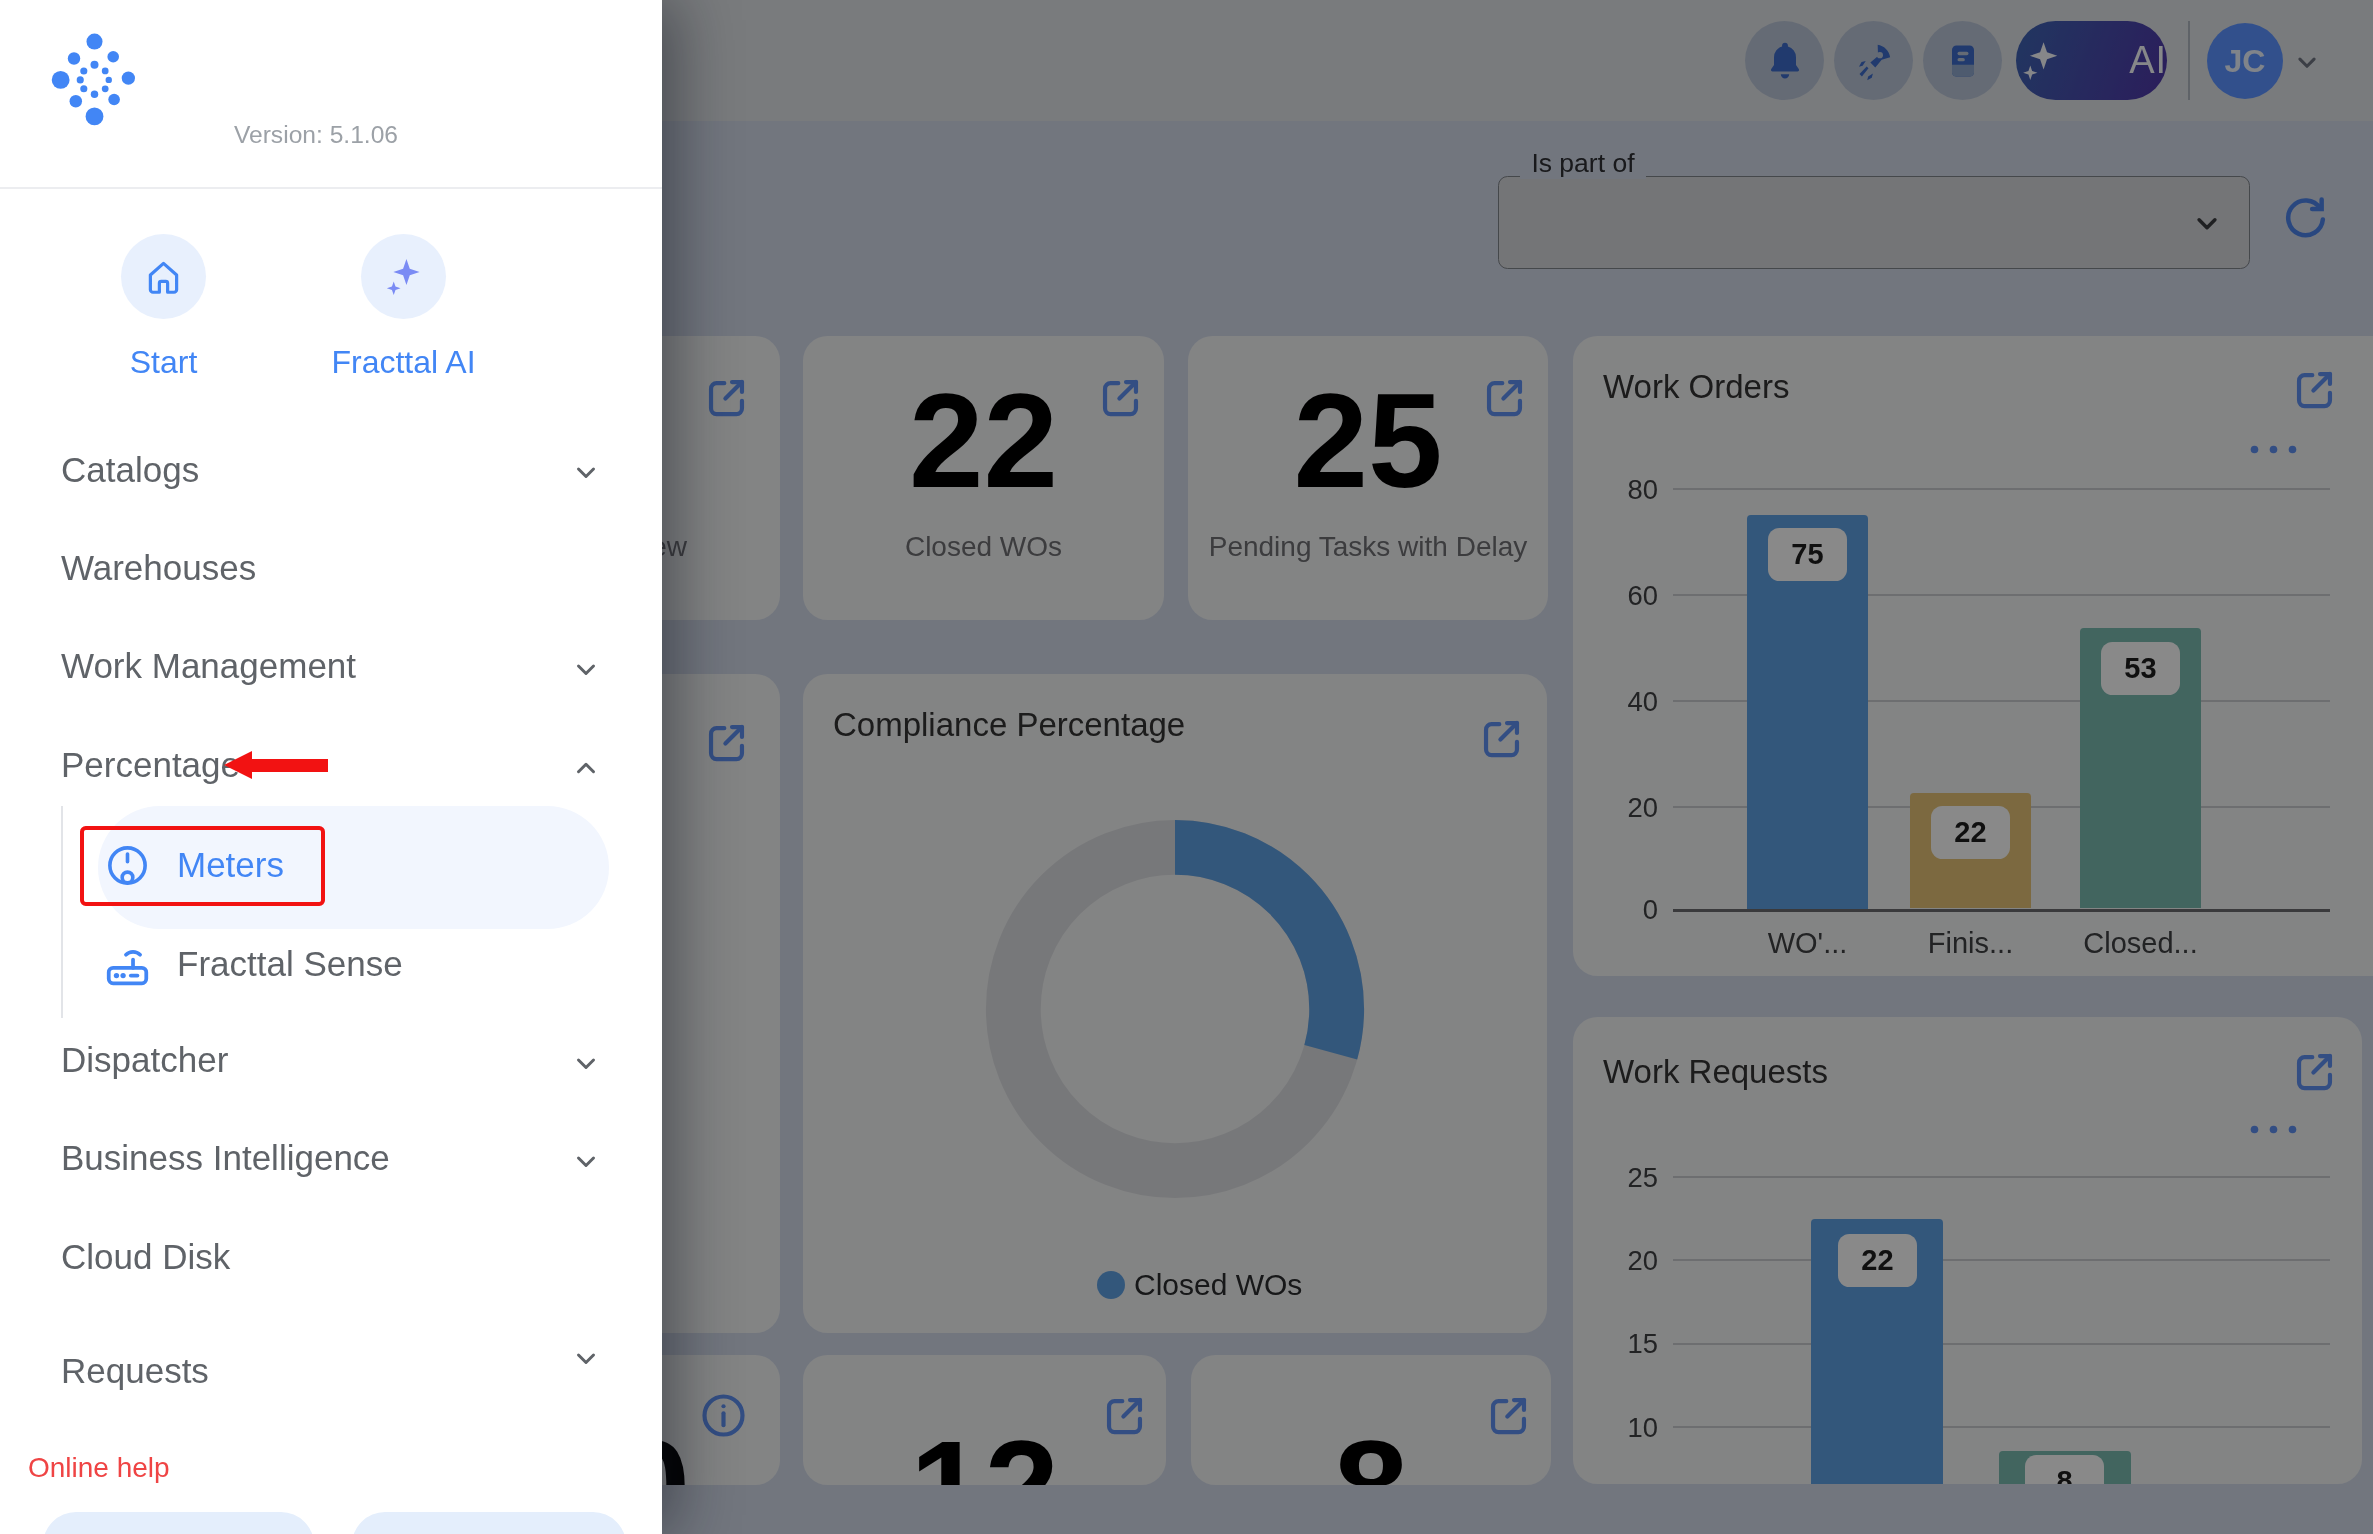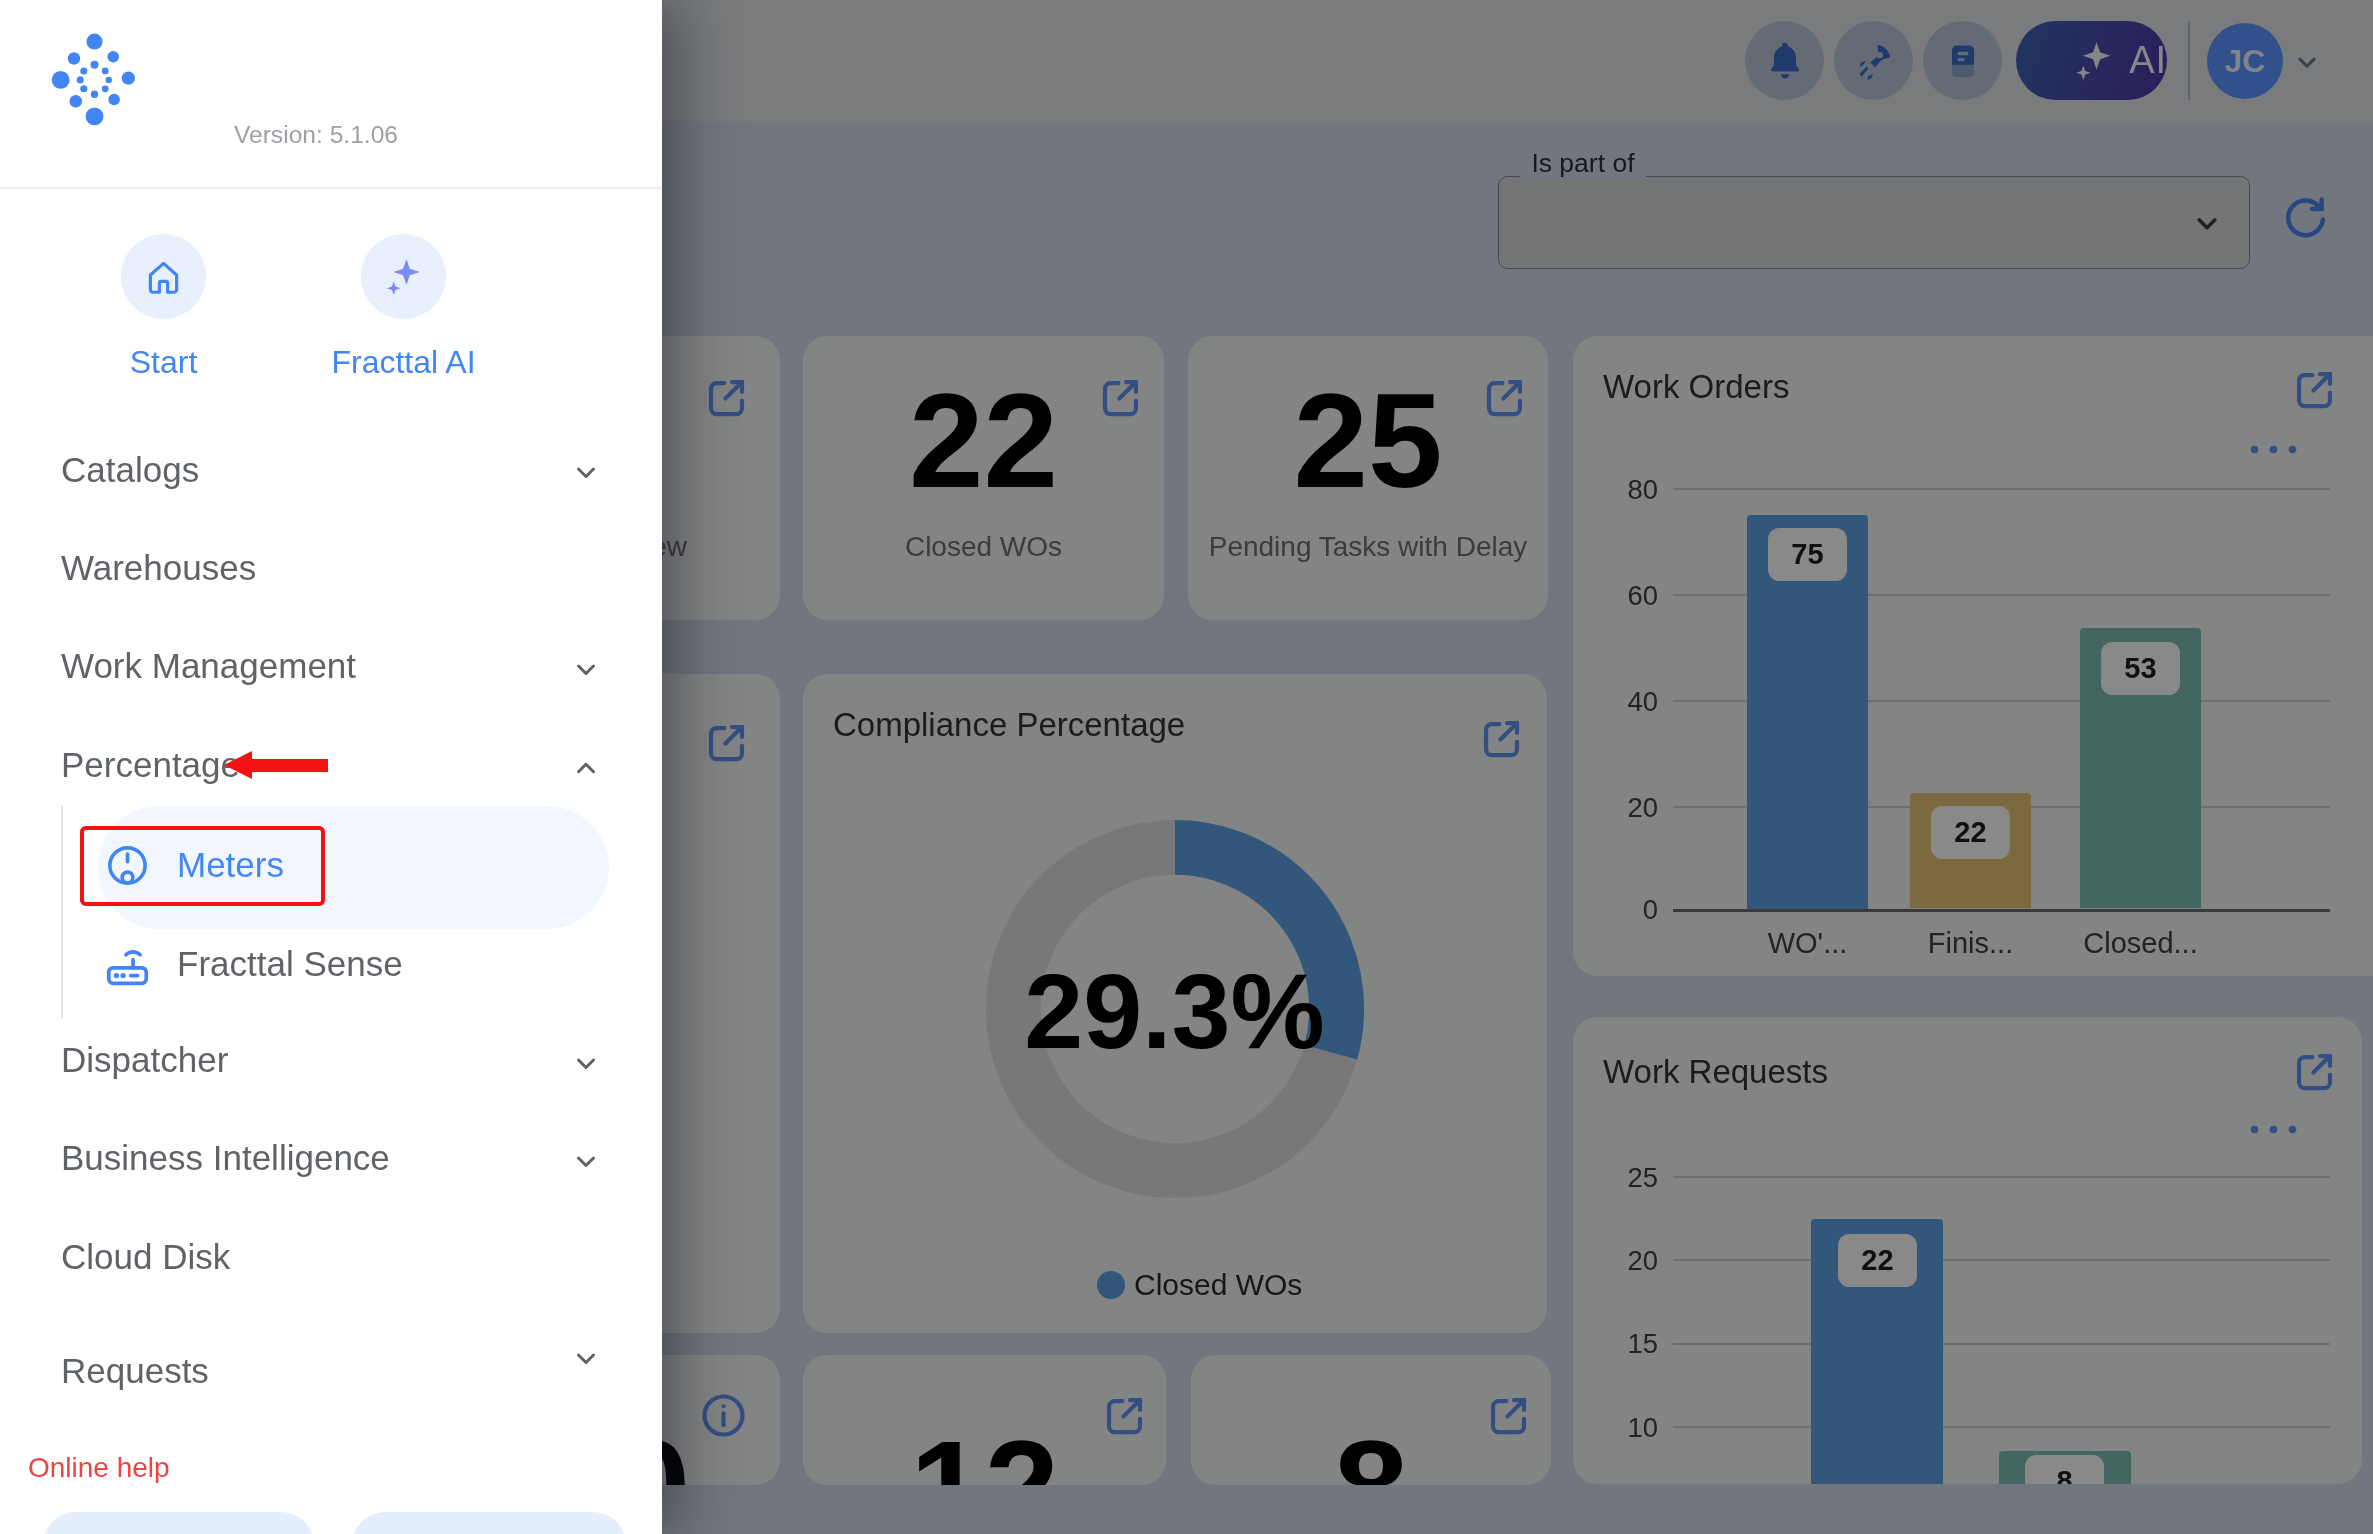--- a/index.html
+++ b/index.html
@@ -6,21 +6,21 @@
   #stage{position:relative;width:2373px;height:1535px;overflow:hidden;
          font-family:"Liberation Sans",sans-serif;background:#CFD7E6;}
   .abs{position:absolute;}
   
   .topbar{left:0;top:0;width:2373px;height:121px;background:#DDE0E4;}
   .iconbtn{width:79px;height:79px;border-radius:50%;background:#B9C4D6;color:#3D6BC8;
            display:flex;align-items:center;justify-content:center;}
   .iconbtn svg{width:44px;height:44px;}
   .ai-pill{left:2016px;top:21px;width:151px;height:79px;border-radius:40px;
            background:linear-gradient(110deg,#3F5FB0 10%,#4E3AA7 90%);
-           display:flex;align-items:center;justify-content:flex-end;gap:11.4px;color:#F4F6FA;}
+           display:flex;align-items:center;justify-content:space-between;gap:11.4px;color:#F4F6FA;}
   .ai-pill .lbl{font-size:38px;letter-spacing:0.9px;}
   .tb-divider{left:2188px;top:21px;width:1.9px;height:79px;background:#AEB4BE;}
   .avatar{left:2207px;top:23px;width:76px;height:76px;border-radius:50%;background:#5C93FF;
           color:#EAF0FB;display:flex;align-items:center;justify-content:center;
           font-size:32px;font-weight:bold;}
   .av-chev{left:2290px;top:45px;color:#6E7480;}
   
   .field{left:1498px;top:176px;width:750px;height:91px;border:1.9px solid #7F8389;
          border-radius:9.5px;background:#D4D6D9;}
   .field-label{left:1520px;top:148px;background:#CFD7E6;padding:0 11.4px;font-size:26.5px;color:#2E2F33;}
@@ -249,21 +249,20 @@
             <path d="M19 5l-7.5 7.5"></path>
           </g>
         </svg>
       </div>
     <div class="abs" style="left:164px;top:127px;width:416px;height:416px;">
       <svg viewBox="0 0 440 440" width="416" height="416">
         <circle cx="220" cy="220" r="171" fill="none" stroke="#D9DBDE" stroke-width="58"></circle>
         <circle cx="220" cy="220" r="171" fill="none" stroke="#5E9FE0" stroke-width="58" stroke-dasharray="314.8 760" transform="rotate(-90 220 220)"></circle>
       </svg>
     </div>
-    <div class="donut-center">29.3%</div>
     <div class="legend-dot" style="left:294px;top:597px;background:#5E9FE0;"></div>
     <div class="legend-lbl" style="left:331px;top:594px;">Closed WOs</div>
   </div>
 
   <div class="card" style="left:1573px;top:1017px;width:789px;height:467px;overflow:hidden;">
     <div class="card-title" style="top:36px;">Work Requests</div>
     <div class="open-btn" style="left:715px;top:28px;">
         <svg viewBox="0 0 24 24">
           <g fill="none" stroke="currentColor" stroke-width="1.9" stroke-linecap="round" stroke-linejoin="round">
             <path d="M19 13.5V17a2.5 2.5 0 0 1-2.5 2.5h-9A2.5 2.5 0 0 1 5 17V8a2.5 2.5 0 0 1 2.5-2.5H11"></path>

